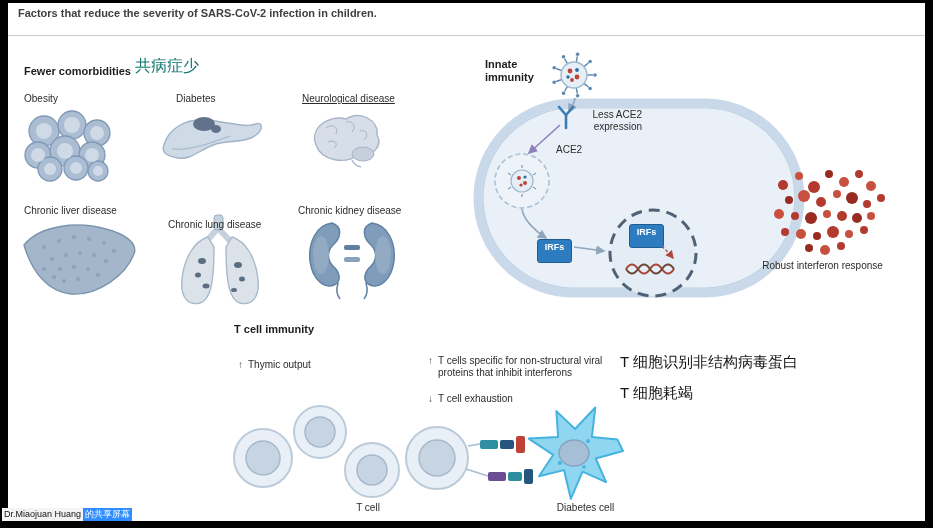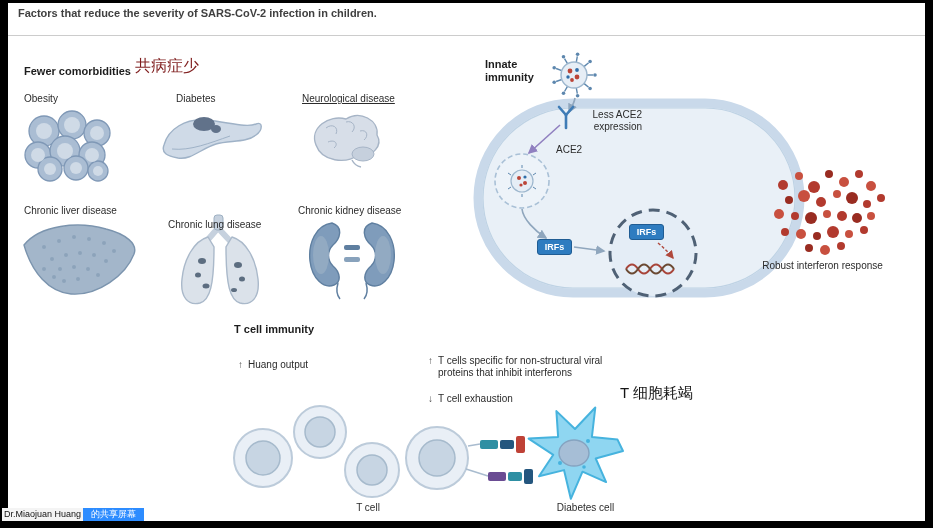--- a/index.html
+++ b/index.html
@@ -19,37 +19,37 @@
   }
   .divider {
     position: absolute; left: 0; top: 32px; width: 917px; height: 0;
     border-top: 1px solid #cccccc;
   }
   .art { position: absolute; left: 0; top: 0; }
   .lbl {
     position: absolute; font-size: 10px; line-height: 12px; color: #2b2b2b;
   }
   .h { font-weight: bold; font-size: 11px; line-height: 13px; color: #1d1d1d; }
-  .zh { font-size: 16px; line-height: 19px; color: #7f1d1d; }
+  .zh { font-size: 16px; line-height: 19px; color: #0f766e; }
   .zh-note { font-size: 15px; line-height: 18px; color: #151515; }
   .center { text-align: center; }
   .irfs {
-    position: absolute; width: 35px; height: 16px;
+    position: absolute; width: 35px; height: 24px;
     background: #2e7cc0; border: 1px solid #1f5c93; border-radius: 3px;
     color: #fff; font-size: 9px; font-weight: bold;
     text-align: center; line-height: 15px;
   }
   .pt { position: absolute; display: flex; gap: 5px; font-size: 10px; line-height: 12px; color: #2b2b2b; }
   .pt .ar { color: #4a4a4a; flex: 0 0 auto; }
   .watermark {
     position: absolute; left: 2px; top: 508px; display: flex;
     font-size: 9px; line-height: 13px; z-index: 5;
   }
   .wm-name { background: #f4f4f4; color: #111; padding: 0 2px; }
-  .wm-suffix { background: #2d8cff; color: #fff; padding: 0 8px; }
+  .wm-suffix { background: #2d8cff; color: #fff; padding: 0 2px; }
 </style>
 </head>
 <body>
 
 <div class="screen">
   <div class="slide">
 
     <div class="title">Factors that reduce the severity of SARS-CoV-2 infection in children.</div>
     <div class="divider"></div>
 
@@ -318,31 +318,32 @@
     <div class="lbl" style="left:549px; top:106px; width:85px;text-align:right;">Less ACE2 expression</div>
     <div class="lbl" style="left:548px; top:141px;">ACE2</div>
     <div class="irfs" style="left:529px; top:236px;">IRFs</div>
     <div class="irfs" style="left:621px; top:221px;">IRFs</div>
     <div class="lbl center" style="left:752px; top:257px; width:125px;">Robust interferon response</div>
 
     <div class="lbl h" style="left:226px; top:320px;">T cell immunity</div>
 
     <div class="pt" style="left:230px; top:356px;">
       <span class="ar">↑</span>
-      <span>Huang output</span>
+      <span>Thymic output</span>
     </div>
     <div class="pt" style="left:420px; top:352px; width:190px;">
       <span class="ar">↑</span>
       <span>T cells specific for non-structural viral proteins that inhibit interferons</span>
     </div>
     <div class="pt" style="left:420px; top:390px;">
       <span class="ar">↓</span>
       <span>T cell exhaustion</span>
     </div>
 
+    <div class="lbl zh-note" style="left:612px; top:350px;">T 细胞识别非结构病毒蛋白</div>
     <div class="lbl zh-note" style="left:612px; top:381px;">T 细胞耗竭</div>
 
     <div class="lbl center" style="left:330px; top:499px; width:60px;text-align:center;">T cell</div>
     <div class="lbl center" style="left:525px; top:499px; width:105px;">Diabetes cell</div>
   </div>
 
   <div class="watermark">
     <span class="wm-name">Dr.Miaojuan Huang</span>
       <span class="wm-suffix">的共享屏幕</span>
   </div>

